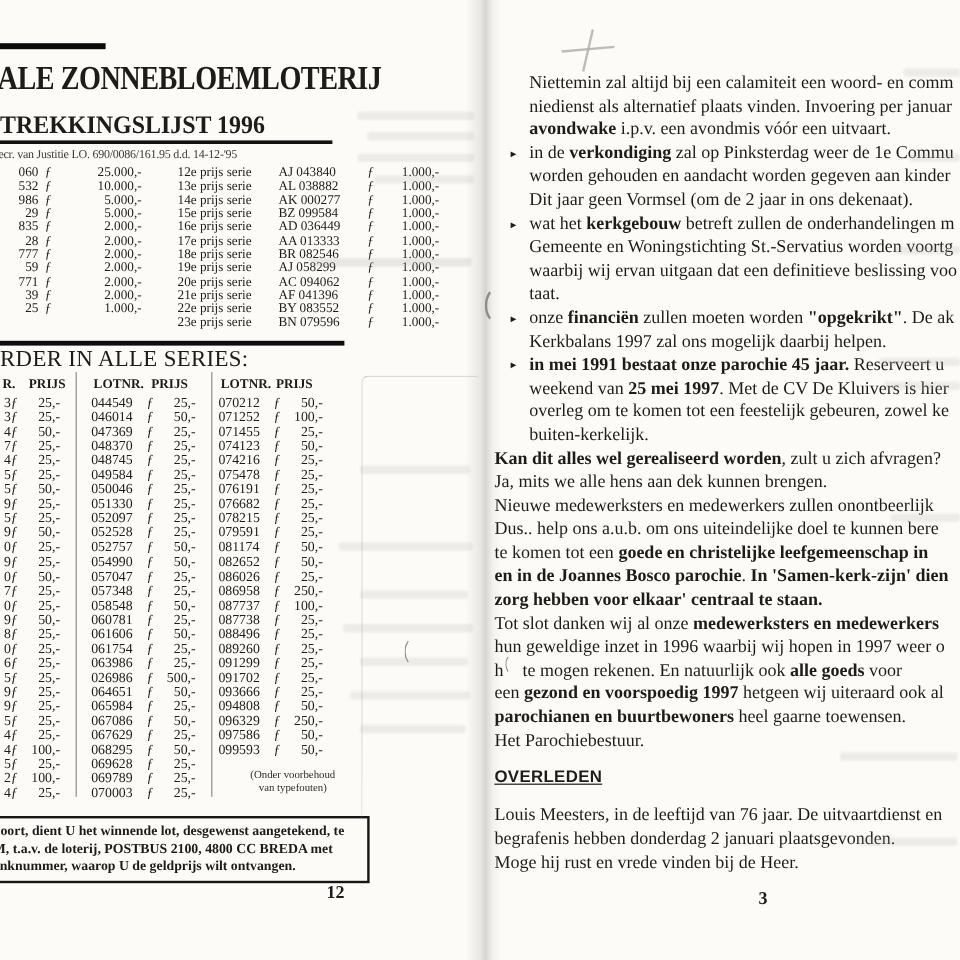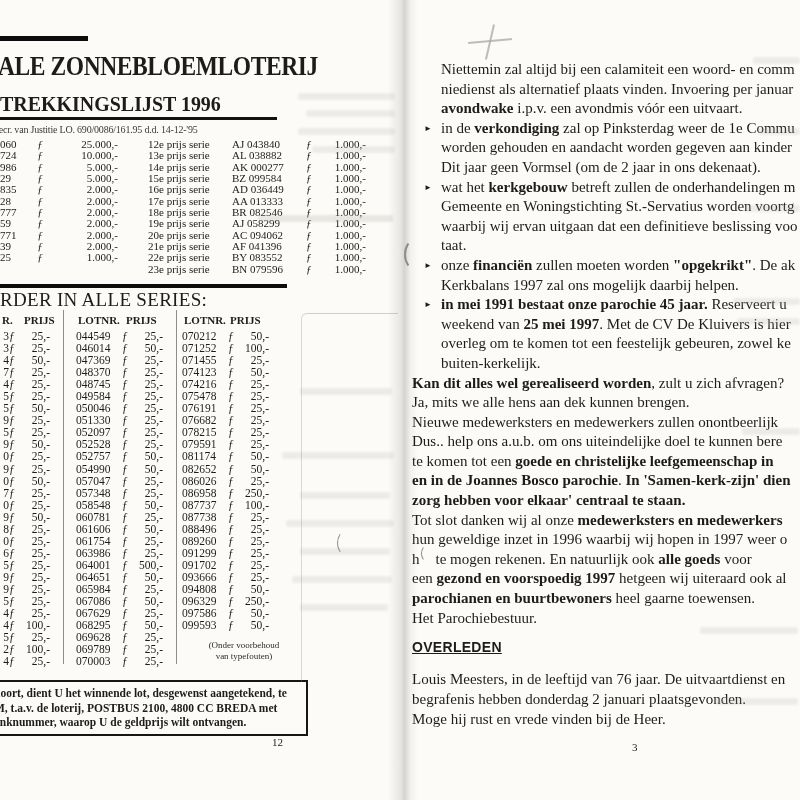--- a/index.html
+++ b/index.html
@@ -11,21 +11,21 @@
   .bar-top{left:0;top:36px;width:88px;height:5px;background:#0c0c0c}
   .lp-title{left:-2px;top:50px;font-size:28px;font-weight:bold;letter-spacing:-.5px;
             transform:scaleX(.84);transform-origin:0 0;white-space:nowrap}
   .lp-sub{left:0;top:92px;font-size:21px;font-weight:bold;transform:scaleX(.95);
           transform-origin:0 0;white-space:nowrap}
   .lp-rule1{left:0;top:117px;width:277px;height:3px;background:#121212}
   .lp-lic{left:-5px;top:124px;font-size:10px;letter-spacing:-.2px;color:#3a3a38;white-space:nowrap}
   #mpl{left:0;top:139px}
   #mpr{left:148px;top:139px}
   .mprow{height:11.35px;line-height:11.35px;font-size:11px;white-space:nowrap}
-  .mp-lot{display:inline-block;width:32px;text-align:left}
+  .mp-lot{display:inline-block;width:32px;text-align:right}
   .mp-cur{display:inline-block;width:16px;text-align:center;font-style:italic}
   .mp-amt{display:inline-block;width:70px;text-align:right}
   .mp-label{display:inline-block;width:84px}
   .mp-serie{display:inline-block;width:74px}
   .mp-cur2{display:inline-block;width:12px;font-style:italic}
   .mp-amt2{display:inline-block;width:48px;text-align:right}
   .lp-rule2{left:0;top:284px;width:287px;height:4px;background:#0d0d0d}
   .lp-series-h{left:0;top:289px;font-size:19px;font-weight:normal;letter-spacing:.3px;white-space:nowrap}
   .th{position:absolute;top:314px;font-size:11px;font-weight:bold;white-space:nowrap}
   .vdiv{top:310px;height:354px;width:0;border-left:1px solid rgba(70,68,64,.6)}
@@ -35,21 +35,21 @@
   .trow{height:12.05px;line-height:12.05px;font-size:11.5px;white-space:nowrap}
   .t-lot1{display:inline-block;width:9px;text-align:right}
   .t-lot{display:inline-block;width:46px}
   .t-cur{display:inline-block;width:14px;font-style:italic}
   .t-amt{display:inline-block;width:27px;text-align:right}
   .lp-note{left:196px;top:640px;width:96px;font-size:9px;line-height:10.5px;text-align:center;color:#2c2b29}
   .lp-thanks{left:0;top:661px;font-size:17px;font-weight:bold;letter-spacing:.2px;white-space:nowrap}
   .lp-box{left:-14px;top:680px;width:306px;border:2px solid #161616;padding:4px 6px;
           font-size:11.5px;font-weight:bold;line-height:14.5px}
   .lp-box div{white-space:nowrap}
-  .pnum{position:absolute;font-size:11px;font-weight:normal}
+  .pnum{position:absolute;font-size:15px;font-weight:bold}
   
   #gutter{left:388px;top:0;width:30px;height:800px;
     background:linear-gradient(90deg,rgba(125,118,108,0) 0%,rgba(125,118,108,.15) 40%,
                rgba(108,102,94,.26) 55%,rgba(125,118,108,.08) 75%,rgba(125,118,108,0) 100%)}
   
   #rp-text{left:410px;top:60px;width:420px}
   .rline{height:19.6px;line-height:19.6px;font-size:15px;white-space:nowrap;position:relative}
   .rline.list{padding-left:31px}
   .rline.flush{padding-left:2px}
   .rline .bullet{position:absolute;left:14px;top:0;font-size:8px}
@@ -76,21 +76,21 @@
 
 <div id="lp">
   <div class="abs bar-top"></div>
   <div class="abs lp-title">ALE ZONNEBLOEMLOTERIJ</div>
   <div class="abs lp-sub">TREKKINGSLIJST 1996</div>
   <div class="abs lp-rule1"></div>
   <div class="abs lp-lic">secr. van Justitie LO. 690/0086/161.95 d.d. 14-12-'95</div>
 
   <div class="abs" id="mpl">
       <div class="mprow"><span class="mp-lot">060</span><span class="mp-cur">ƒ</span><span class="mp-amt">25.000,-</span></div>
-      <div class="mprow"><span class="mp-lot">724</span><span class="mp-cur">ƒ</span><span class="mp-amt">10.000,-</span></div>
+      <div class="mprow"><span class="mp-lot">532</span><span class="mp-cur">ƒ</span><span class="mp-amt">10.000,-</span></div>
       <div class="mprow"><span class="mp-lot">986</span><span class="mp-cur">ƒ</span><span class="mp-amt">5.000,-</span></div>
       <div class="mprow"><span class="mp-lot">29</span><span class="mp-cur">ƒ</span><span class="mp-amt">5.000,-</span></div>
       <div class="mprow"><span class="mp-lot">835</span><span class="mp-cur">ƒ</span><span class="mp-amt">2.000,-</span></div>
       <div class="mprow"><span class="mp-lot">28</span><span class="mp-cur">ƒ</span><span class="mp-amt">2.000,-</span></div>
       <div class="mprow"><span class="mp-lot">777</span><span class="mp-cur">ƒ</span><span class="mp-amt">2.000,-</span></div>
       <div class="mprow"><span class="mp-lot">59</span><span class="mp-cur">ƒ</span><span class="mp-amt">2.000,-</span></div>
       <div class="mprow"><span class="mp-lot">771</span><span class="mp-cur">ƒ</span><span class="mp-amt">2.000,-</span></div>
       <div class="mprow"><span class="mp-lot">39</span><span class="mp-cur">ƒ</span><span class="mp-amt">2.000,-</span></div>
       <div class="mprow"><span class="mp-lot">25</span><span class="mp-cur">ƒ</span><span class="mp-amt">1.000,-</span></div>
     </div>
@@ -164,21 +164,21 @@
       <div class="trow"><span class="t-lot">052528</span><span class="t-cur">ƒ</span><span class="t-amt">25,-</span></div>
       <div class="trow"><span class="t-lot">052757</span><span class="t-cur">ƒ</span><span class="t-amt">50,-</span></div>
       <div class="trow"><span class="t-lot">054990</span><span class="t-cur">ƒ</span><span class="t-amt">50,-</span></div>
       <div class="trow"><span class="t-lot">057047</span><span class="t-cur">ƒ</span><span class="t-amt">25,-</span></div>
       <div class="trow"><span class="t-lot">057348</span><span class="t-cur">ƒ</span><span class="t-amt">25,-</span></div>
       <div class="trow"><span class="t-lot">058548</span><span class="t-cur">ƒ</span><span class="t-amt">50,-</span></div>
       <div class="trow"><span class="t-lot">060781</span><span class="t-cur">ƒ</span><span class="t-amt">25,-</span></div>
       <div class="trow"><span class="t-lot">061606</span><span class="t-cur">ƒ</span><span class="t-amt">50,-</span></div>
       <div class="trow"><span class="t-lot">061754</span><span class="t-cur">ƒ</span><span class="t-amt">25,-</span></div>
       <div class="trow"><span class="t-lot">063986</span><span class="t-cur">ƒ</span><span class="t-amt">25,-</span></div>
-      <div class="trow"><span class="t-lot">064001</span><span class="t-cur">ƒ</span><span class="t-amt">500,-</span></div>
+      <div class="trow"><span class="t-lot">026986</span><span class="t-cur">ƒ</span><span class="t-amt">500,-</span></div>
       <div class="trow"><span class="t-lot">064651</span><span class="t-cur">ƒ</span><span class="t-amt">50,-</span></div>
       <div class="trow"><span class="t-lot">065984</span><span class="t-cur">ƒ</span><span class="t-amt">25,-</span></div>
       <div class="trow"><span class="t-lot">067086</span><span class="t-cur">ƒ</span><span class="t-amt">50,-</span></div>
       <div class="trow"><span class="t-lot">067629</span><span class="t-cur">ƒ</span><span class="t-amt">25,-</span></div>
       <div class="trow"><span class="t-lot">068295</span><span class="t-cur">ƒ</span><span class="t-amt">50,-</span></div>
       <div class="trow"><span class="t-lot">069628</span><span class="t-cur">ƒ</span><span class="t-amt">25,-</span></div>
       <div class="trow"><span class="t-lot">069789</span><span class="t-cur">ƒ</span><span class="t-amt">25,-</span></div>
       <div class="trow"><span class="t-lot">070003</span><span class="t-cur">ƒ</span><span class="t-amt">25,-</span></div>
     </div>
   <div class="abs" id="tc3">

